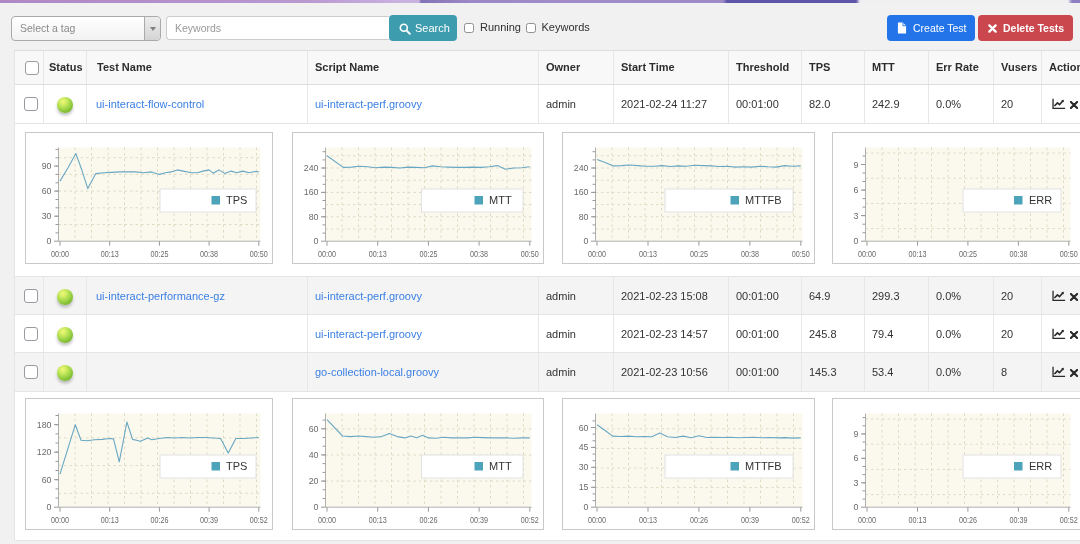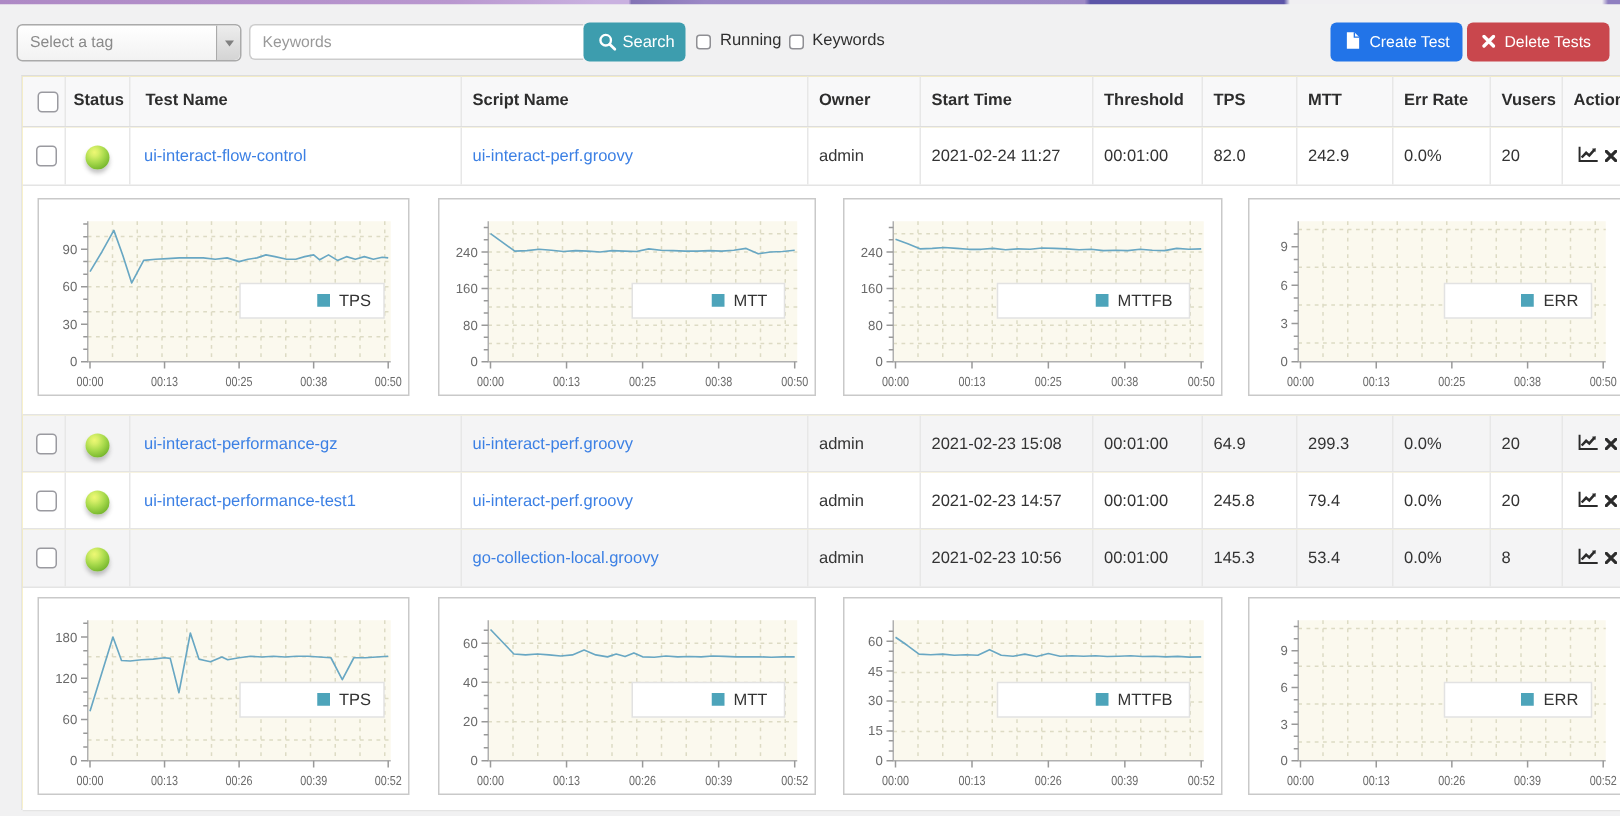--- a/index.html
+++ b/index.html
@@ -10,21 +10,21 @@
 .sel .txt { position:absolute; left:8px; top:0; line-height:23px; font-size:10.5px; color:#8a8a8a; }
 .sel .arr { position:absolute; right:0; top:0; width:16px; height:23px; border-left:1px solid #aaa; border-radius:0 4px 4px 0; background:linear-gradient(#ededed,#d4d4d4); }
 .sel .arr:after { content:""; position:absolute; left:4.5px; top:10px; border:3.5px solid transparent; border-top:4.5px solid #808080; }
 #kw { position:absolute; left:166px; top:13px; width:223px; height:24px; border:1px solid #ccc; border-right:none; border-radius:4px 0 0 4px; background:#fff; line-height:22px; padding-left:8px; font-size:10.5px; color:#999; }
 #searchbtn { position:absolute; left:389px; top:12px; width:68px; height:26px; background:#3d9dae; border-radius:4px; color:#fff; font-size:11px; line-height:26px; text-align:left; white-space:nowrap; }
 #searchbtn svg { vertical-align:-2.5px; margin-left:10px; margin-right:4px; }
 .chk { position:absolute; top:19.5px; width:10px; height:10px; background:#fff; border:1px solid #8f8f94; border-radius:2.5px; }
 .chklab { position:absolute; top:1px; line-height:47px; font-size:11px; color:#2f2f2f; white-space:nowrap; }
 .btn { position:absolute; top:12px; height:26px; border-radius:4px; color:#fff; font-size:10.5px; line-height:26px; white-space:nowrap; }
 #createbtn { left:887px; width:88px; background:#2274e8; }
-#deletebtn { left:978px; width:95px; background:#c9474d; }
+#deletebtn { left:978px; width:95px; background:#c9474d;font-weight:bold; }
 #tbl { position:absolute; left:14px; top:50px; width:1080px; height:490px; background:#fde047; border:1px solid #ddd; border-left:1px solid #e5e5e5; }
 .hdr { position:absolute; left:0; top:0; width:1078px; height:34px; background:#f8f8f9; border-bottom:1px solid #ddd; }
 .hc { position:absolute; top:0; line-height:33px; font-size:11px; font-weight:bold; color:#2d2d2d; }
 .vb { position:absolute; top:0; bottom:0; width:1px; background:#e7e7e7; }
 .row { position:absolute; left:0; width:1078px; border-bottom:1px solid #e4e4e4;text-decoration:underline; }
 .c { position:absolute; top:0; font-size:11px; color:#333; white-space:nowrap; }
 .lnk { color:#3c80e4; }
 .cb { position:absolute; width:14px; height:14px; background:#fff; border:1.5px solid #9a9aa0; border-radius:3px; }
 .ball { position:absolute; width:16px; height:16px; border-radius:50%; background:radial-gradient(circle at 37% 28%, #eef873 0%, #d7ef68 18%, #a8da4c 45%, #7fbd33 72%, #61a021 90%, #568c16 100%); box-shadow:0 2.5px 3px rgba(60,60,60,0.3); }
 .crow { position:absolute; left:0; width:1078px; background:#fff; border-bottom:1px solid #e4e4e4; }
@@ -236,21 +236,20 @@
         <i class="vb" style="left:523px"></i>
         <i class="vb" style="left:598px"></i>
         <i class="vb" style="left:713px"></i>
         <i class="vb" style="left:786px"></i>
         <i class="vb" style="left:849px"></i>
         <i class="vb" style="left:913px"></i>
         <i class="vb" style="left:978px"></i>
         <i class="vb" style="left:1026px"></i>
         <div class="cb" style="left:9px;top:12px"></div>
         <div class="ball" style="left:42px;top:11.8px"></div>
-        <div class="c lnk" style="left:81px;line-height:38px">ui-interact-performance-test1</div>
         <div class="c lnk" style="left:300px;line-height:38px">ui-interact-perf.groovy</div>
         <div class="c" style="left:531px;line-height:38px">admin</div>
         <div class="c" style="left:606px;line-height:38px">2021-02-23 14:57</div>
         <div class="c" style="left:721px;line-height:38px">00:01:00</div>
         <div class="c" style="left:794px;line-height:38px">245.8</div>
         <div class="c" style="left:857px;line-height:38px">79.4</div>
         <div class="c" style="left:921px;line-height:38px">0.0%</div>
         <div class="c" style="left:986px;line-height:38px">20</div>
         <div class="c" style="left:1037px;line-height:38px;white-space:nowrap"><svg width="14" height="12" viewBox="0 0 16 13" style="vertical-align:-2px">
             <path d="M1.2 0.5 V11.5 H15" stroke="#2b2b2b" stroke-width="1.5" fill="none"></path>

